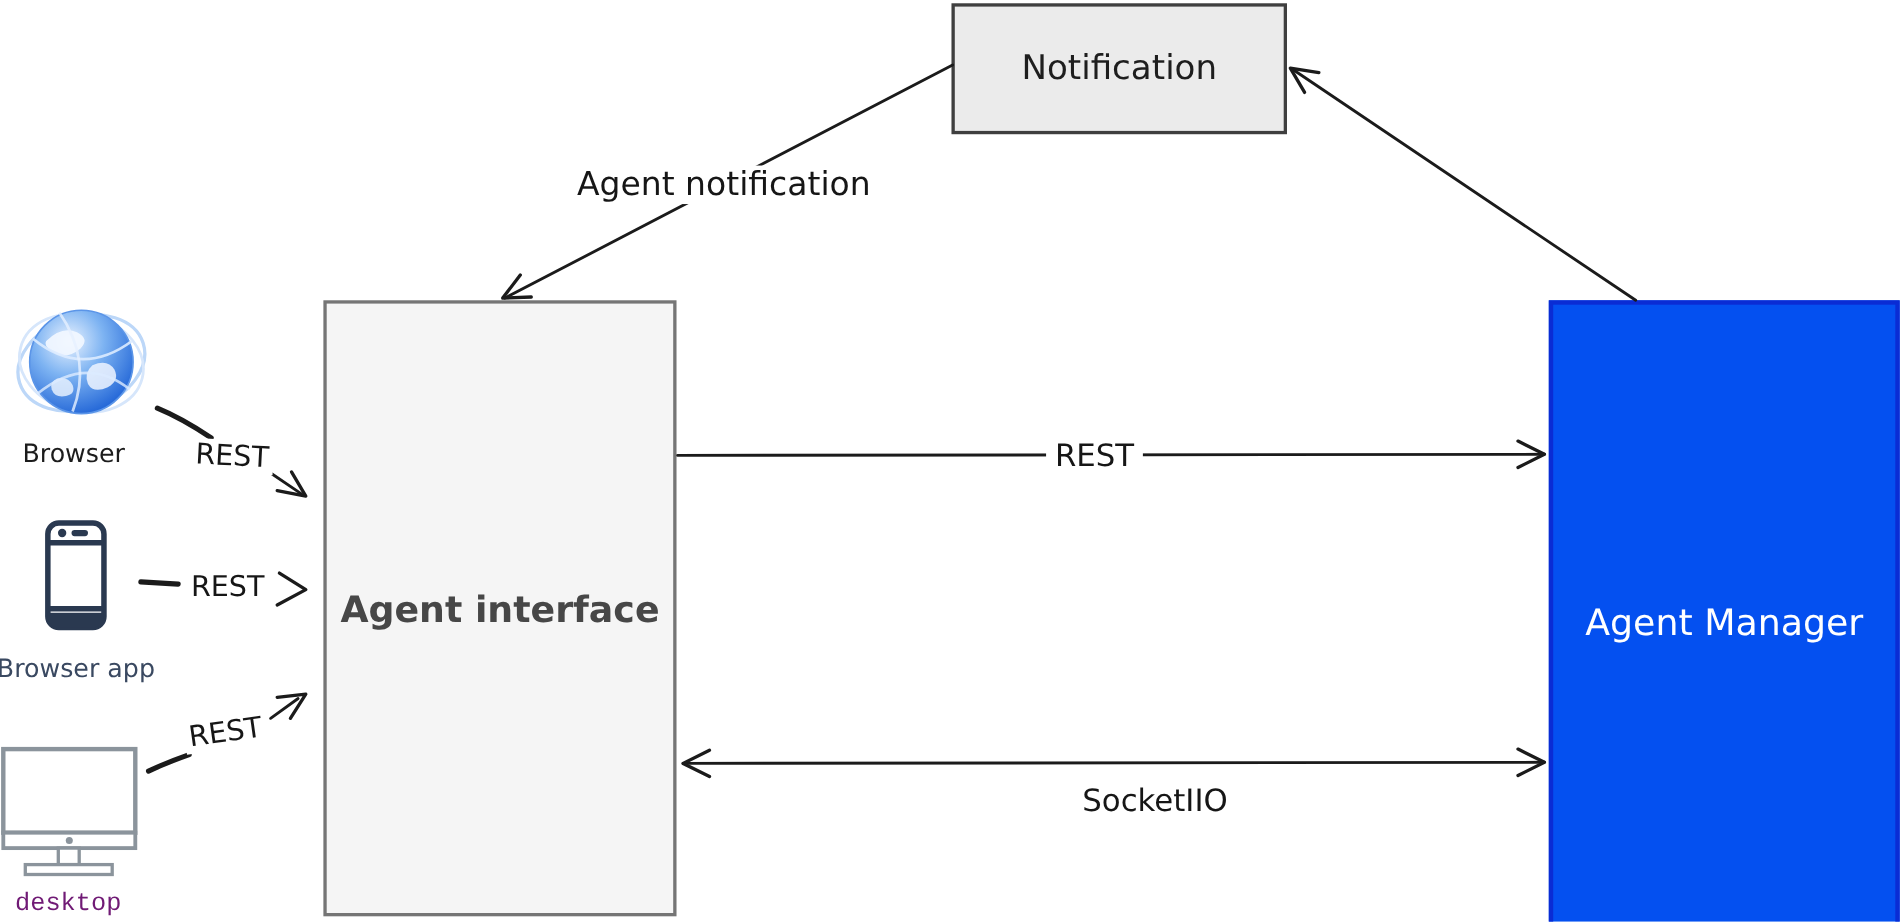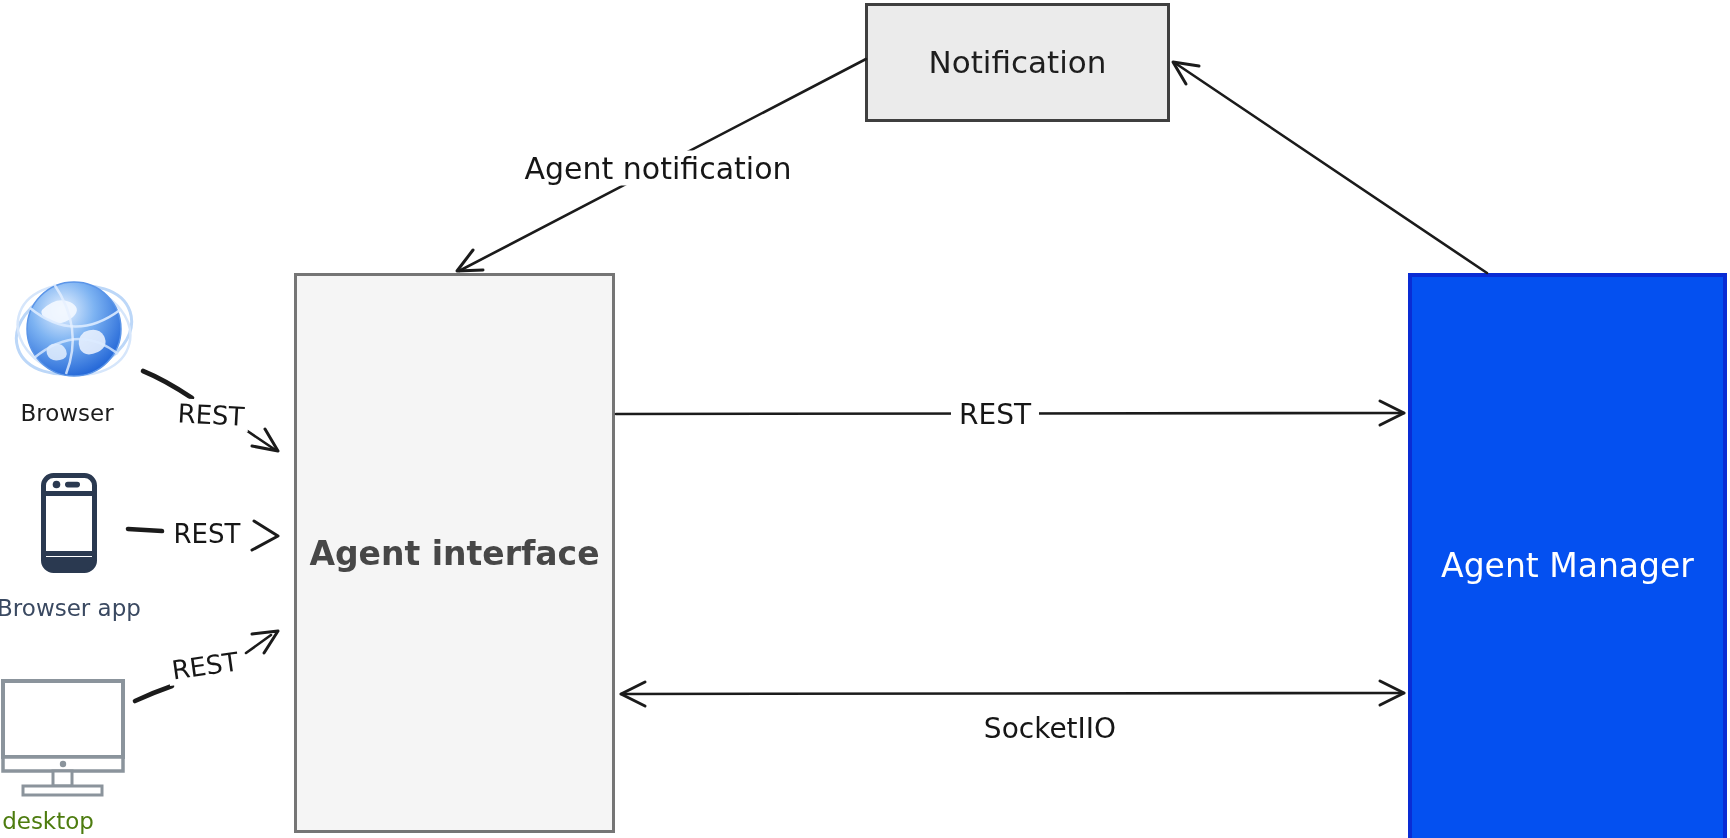--- a/index.html
+++ b/index.html
@@ -11,21 +11,21 @@
   #fcm-box{left:865px;top:3px;width:305px;height:119px;background:var(--fcm-fill,#ebebeb);border:3px solid var(--fcm-border,#3f3f3f);font-size:31px;line-height:1.42;color:#1e1e1e;flex-direction:row;}
   #interface-box{left:294px;top:273px;width:321px;height:560px;background:var(--box-fill,#f5f5f5);border:3px solid var(--box-border,#757575);font-size:33px;color:#474747;font-weight:bold;}
   #manager-box{left:1408px;top:273px;width:319px;height:584px;background:var(--manager-fill,#0450f0);border:4px solid var(--manager-border,#0a2cd4);font-size:33px;color:#ffffff;}
 
   
   .edge-label{position:absolute;transform:translate(-50%,-50%);background:#ffffff;padding:0 8px;font-size:28px;color:#161616;white-space:nowrap;}
   .edge-label.small{font-size:26px;padding:0 4px;}
   .client-label{position:absolute;transform:translate(-50%,-50%);font-size:23px;white-space:nowrap;}
   #browser-label{left:67px;top:413px;color:#1c1c1c;}
   #mobile-label{left:69px;top:608px;color:#3a4961;}
-  #desktop-label{left:48px;top:821px;color:#4d7c0f;}
+  #desktop-label{left:62px;top:821px;color:#701a75;font-family:Liberation Mono, monospace;}
   #push-label{left:658px;top:168px;font-size:30px;}
   #rest-main-label{left:995px;top:414px;}
   #socket-label{left:1010px;top:728px;margin-left:40px;}
   #browser-rest-label{left:211px;top:415px;transform:translate(-50%,-50%) rotate(3deg);}
   #mobile-rest-label{left:207px;top:534px;}
   #desktop-rest-label{left:205px;top:666px;transform:translate(-50%,-50%) rotate(-8deg);}
 
   
   .icon-svg{position:absolute;}
   #arrow-layer{position:absolute;left:0;top:0;pointer-events:none;}

